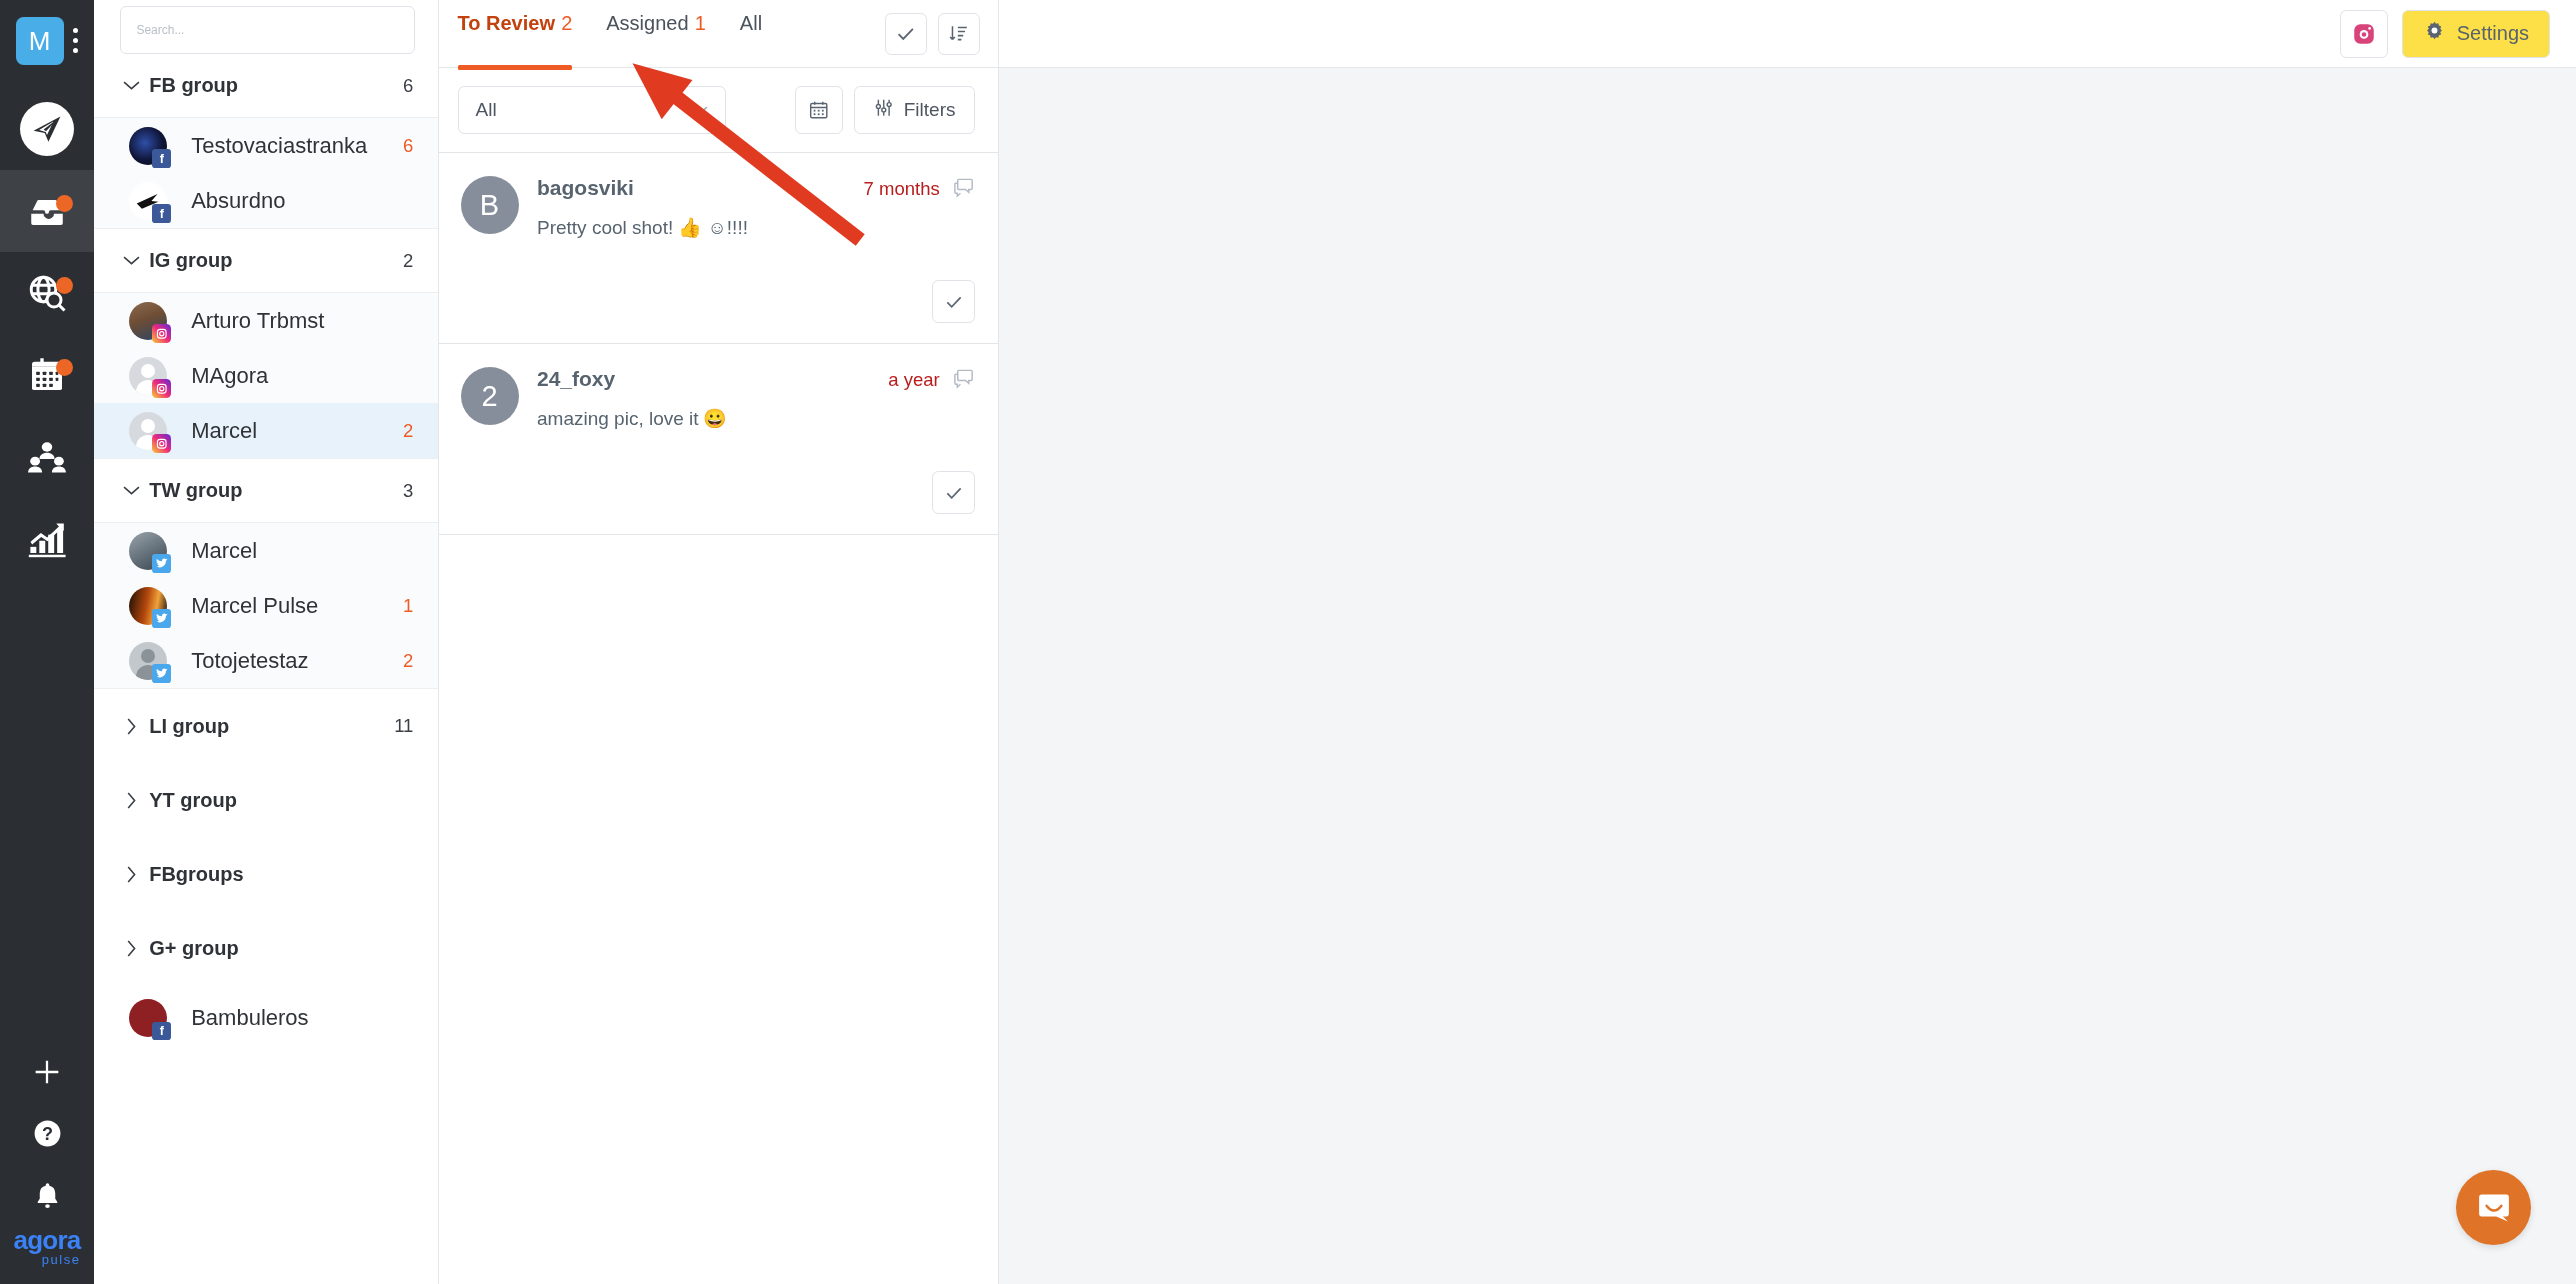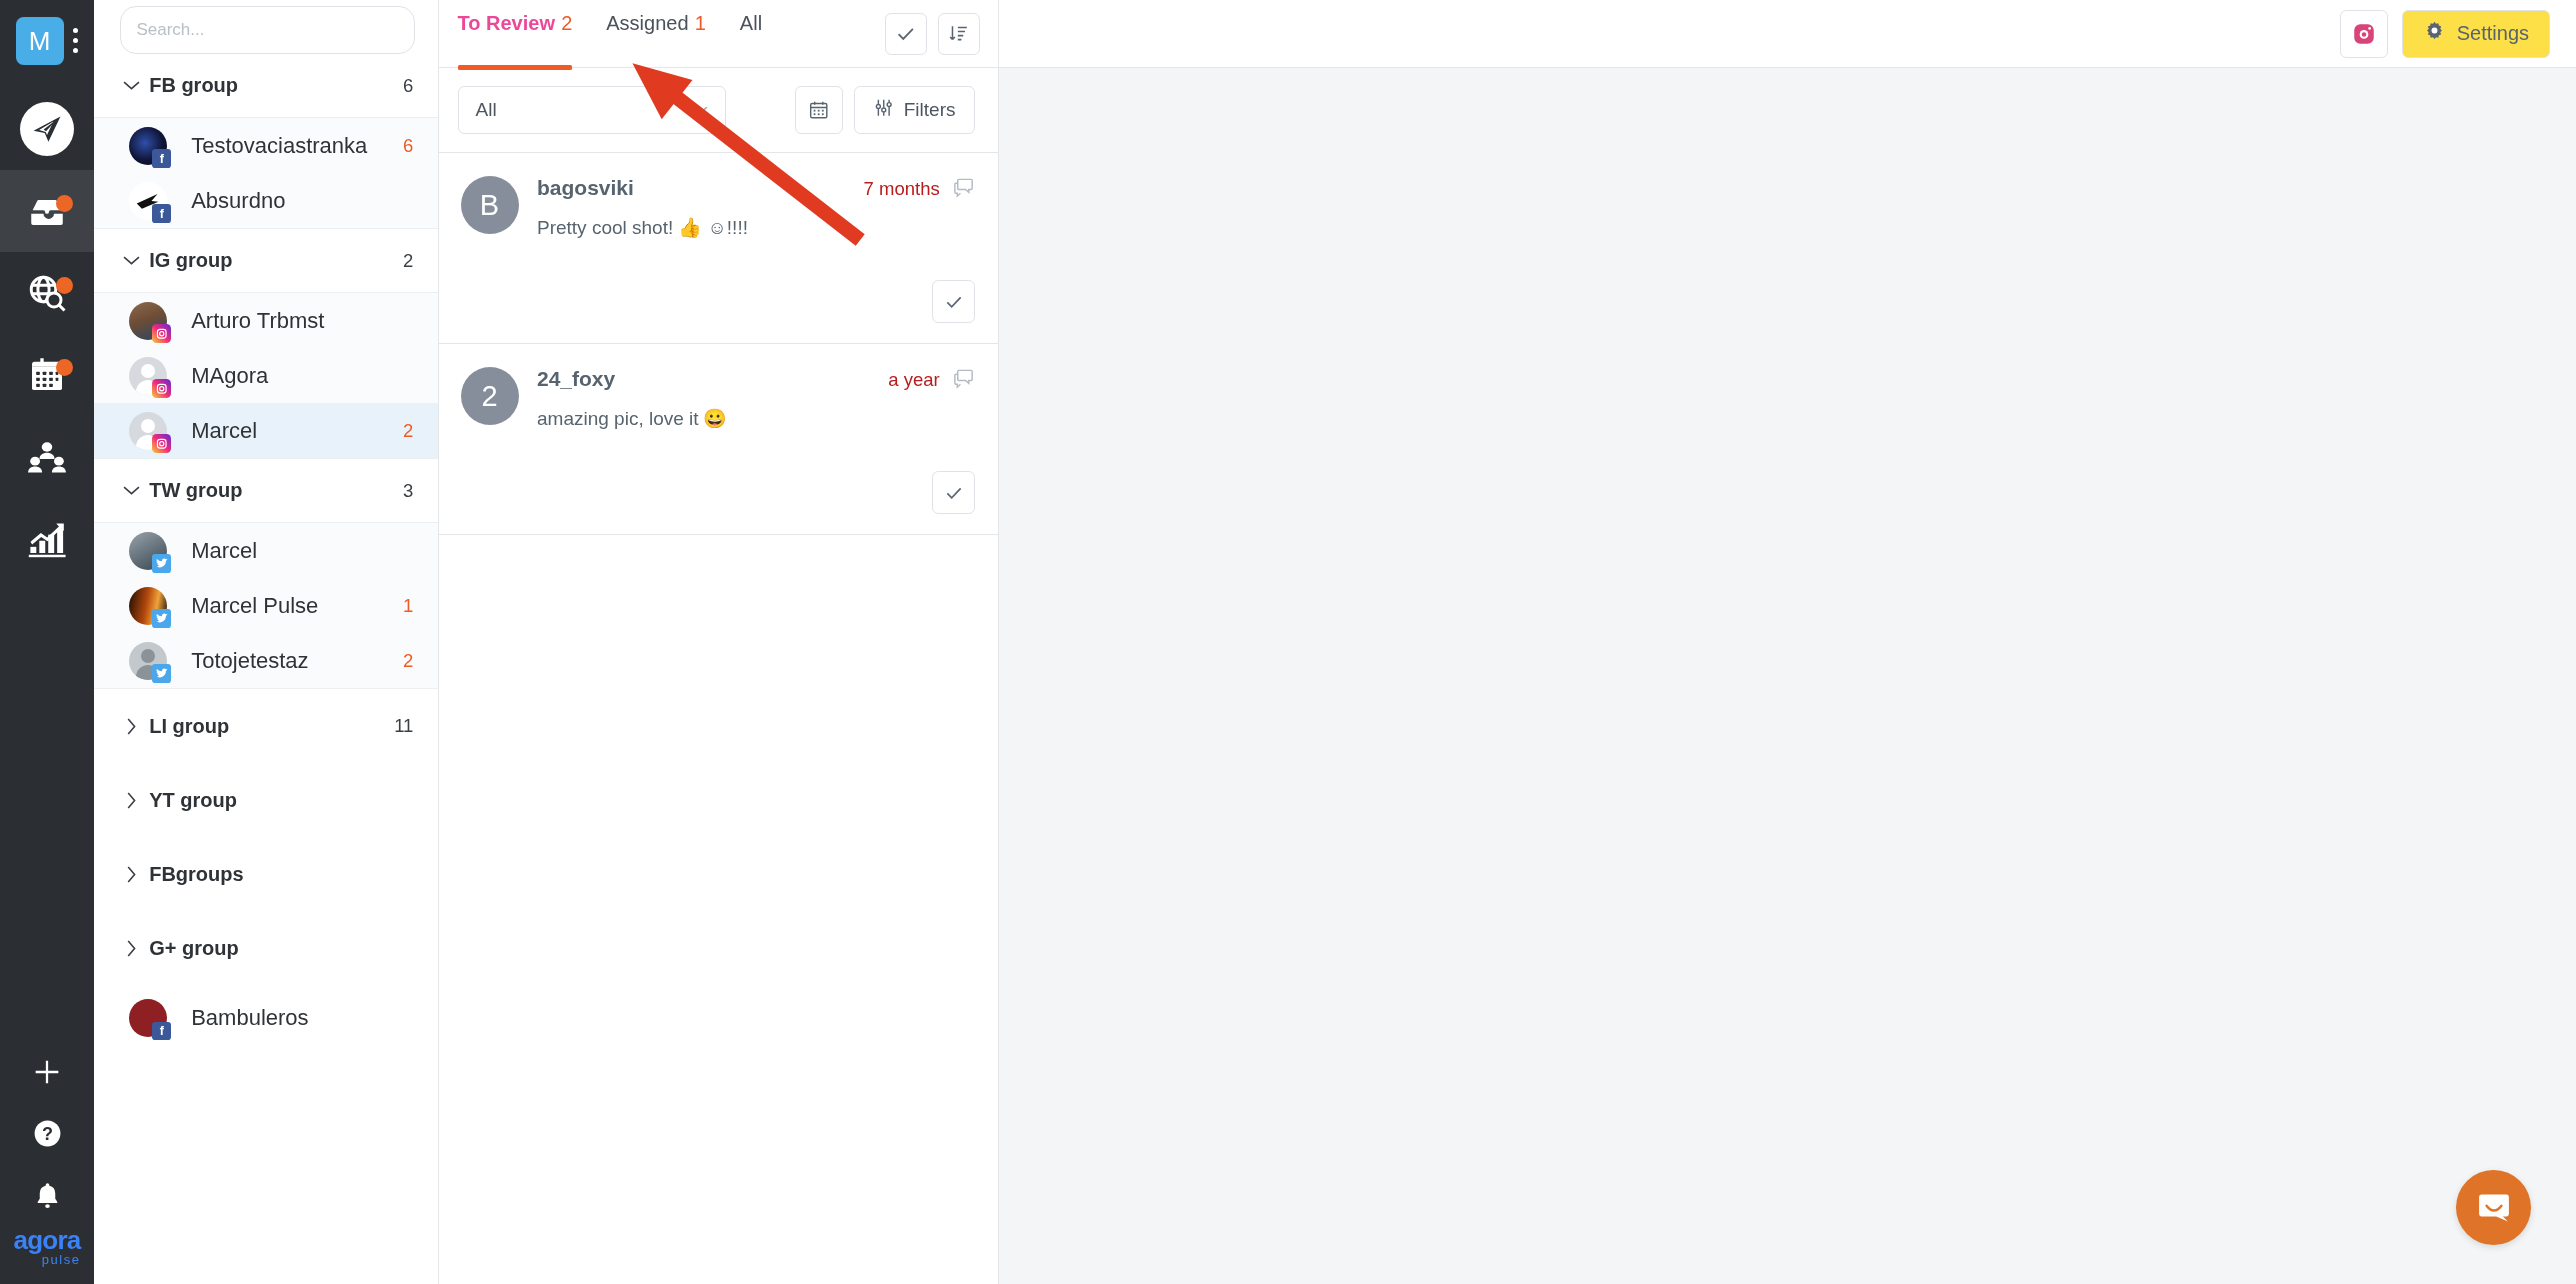--- a/index.html
+++ b/index.html
@@ -56,22 +56,22 @@
     display: flex; flex-direction: column; height: 1285px;
   }
   .profiles-head {
     height: 71px; display: flex; align-items: center;
     padding: 0 23px 0 26px; justify-content: space-between;
   }
   .profiles-title { font-size: 22px; color: #2f3337; }
   .collapse-btn { cursor: pointer; padding: 4.6px 7.7px; display: flex; }
   .search-wrap { padding: 6.2px 23px 0 26px; }
   .search-input {
-    width: 100%; height: 48px; border: 0.8px solid #dfe3e8; border-radius: 16px;
-    padding: 0 15.4px; font-size: 17px; color: #4d5560; outline: none;
+    width: 100%; height: 48px; border: 0.8px solid #dfe3e8; border-radius: 6px;
+    padding: 0 15.4px; font-size: 12px; color: #4d5560; outline: none;
     font-family: "Liberation Sans", sans-serif; background: #fff;
   }
   .search-input::placeholder { color: #b9bfc6; }
 
   .group-list { flex: 1; overflow: hidden; }
   .group-head {
     height: 63px; display: flex; align-items: center; padding: 0 24.6px 0 26px;
     cursor: pointer; background: #fff;
   }
   .chev {
@@ -130,21 +130,21 @@
     height: 68px; display: flex; align-items: flex-end;
     border-bottom: 0.8px solid #e4e7ea; padding: 0 18.5px; position: relative;
   }
   .tabs { display: flex; align-items: flex-end; height: 100%; }
   .tab {
     display: flex; align-items: center; gap: 6.2px; height: 100%;
     padding: 0 20px 0 0; margin-right: 14px; cursor: pointer; position: relative;
     padding-bottom: 20px;
   }
   .tab-label { font-size: 20px; color: #4a525c; }
-  .tab.active .tab-label { color: #ec4899; font-weight: 700; }
+  .tab.active .tab-label { color: #c2410c; font-weight: 700; }
   .tab-count { font-size: 20px; color: #ef5b25; }
   .tab.active::after {
     content: ""; position: absolute; left: 0; right: 20px; bottom: -3.1px;
     height: 5.4px; background: #ef5b25; border-radius: 1.5px;
   }
   .tabs-actions { margin-left: auto; display: flex; gap: 10.8px; padding-bottom: 12.3px; }
   .icon-btn {
     width: 42px; height: 42px; border: 0.8px solid #dfe3e8; border-radius: 6.2px;
     display: flex; align-items: center; justify-content: center; cursor: pointer; background: #fff;
   }

